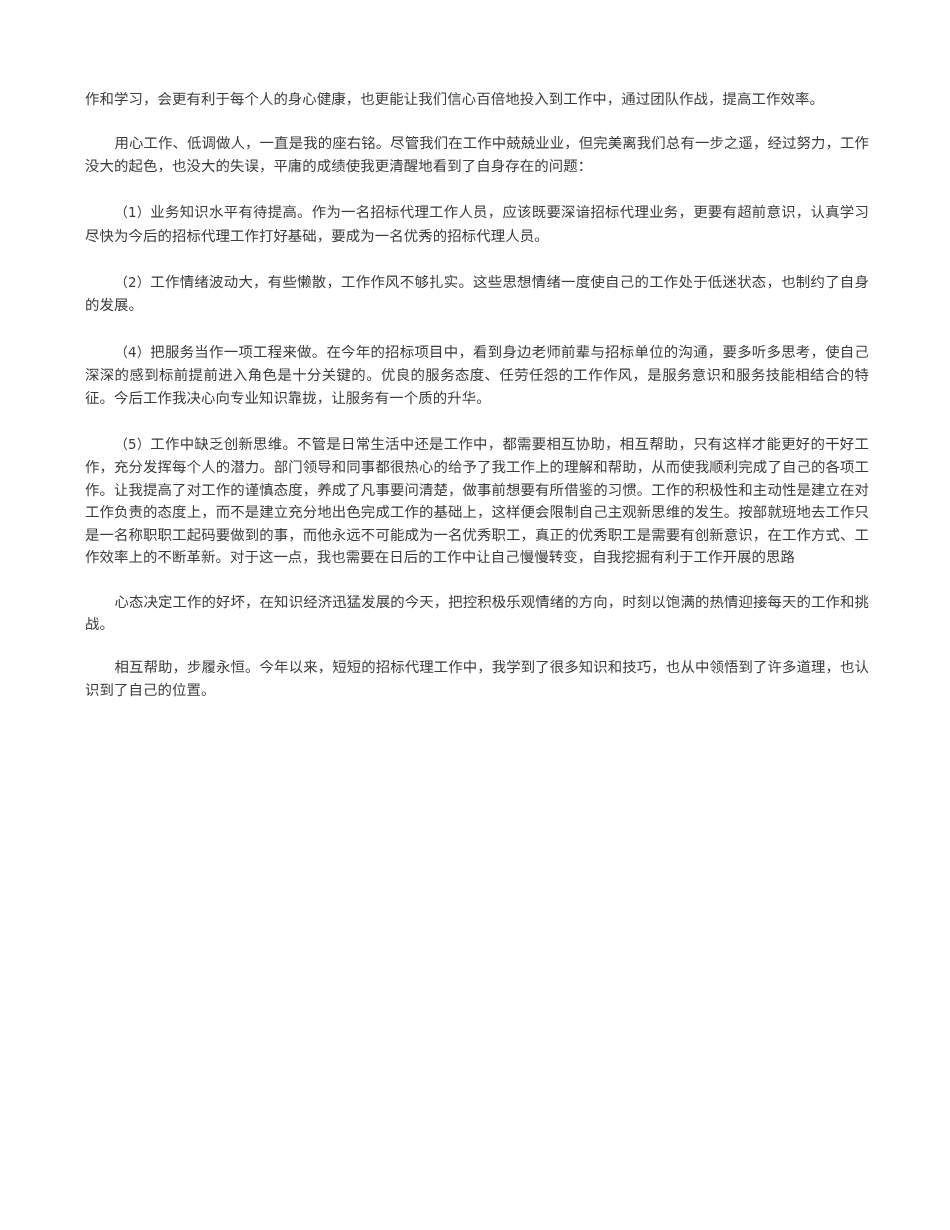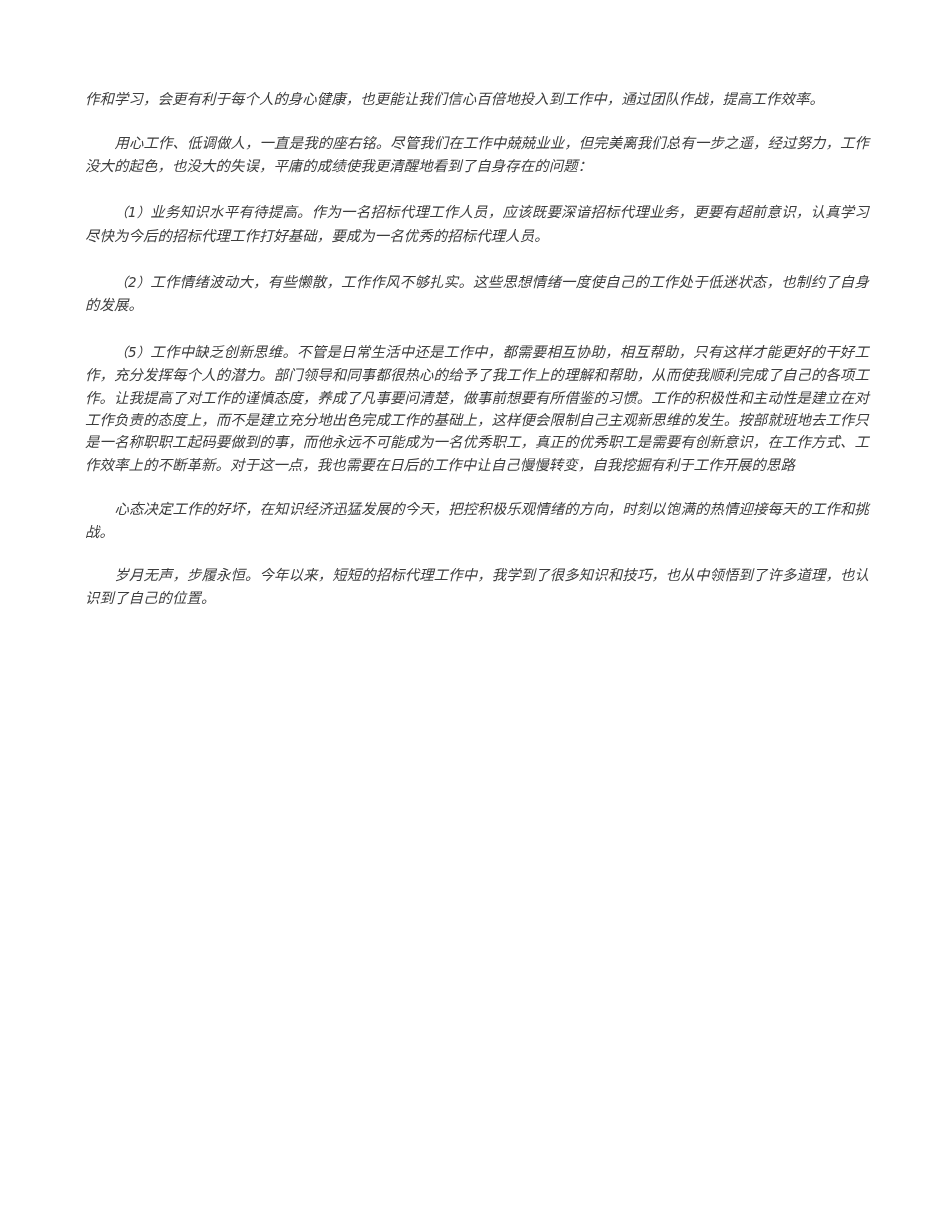--- a/index.html
+++ b/index.html
@@ -36,21 +36,20 @@
   
   .para {
     margin: 0;
     font-size: 14.4px;
     line-height: 22.4px;
     text-align: justify;
     text-justify: inter-ideograph;
     color: #3c3c3c;
     letter-spacing: 0.1px;
     word-break: break-all;
-    font-style: italic;
   }
 
   
   .para.cont {
     text-indent: 0;
   }
 
   
   .para.indent {
     text-indent: 2.05em;
@@ -83,30 +82,31 @@
 
     <div class="gap-lg"></div>
 
     <p class="para indent">用心工作、低调做人，一直是我的座右铭。尽管我们在工作中兢兢业业，但完美离我们总有一步之遥，经过努力，工作没大的起色，也没大的失误，平庸的成绩使我更清醒地看到了自身存在的问题：</p>
 
     <p class="para item"><span class="num">（1）</span><span>业务知识水平有待提高。作为一名招标代理工作人员，应该既要深谙招标代理业务，更要有超前意识，认真学习尽快为今后的招标代理工作打好基础，要成为一名优秀的招标代理人员。</span></p>
 
     <p class="para item"><span class="num">（2）</span><span>工作情绪波动大，有些懒散，工作作风不够扎实。这些思想情绪一度使自己的工作处于低迷状态，也制约了自身的发展。</span></p>
 
 
+    <p class="para item"><span class="num">（4）</span><span>把服务当作一项工程来做。在今年的招标项目中，看到身边老师前辈与招标单位的沟通，要多听多思考，使自己深深的感到标前提前进入角色是十分关键的。优良的服务态度、任劳任怨的工作作风，是服务意识和服务技能相结合的特征。今后工作我决心向专业知识靠拢，让服务有一个质的升华。</span></p>
 
     <p class="para item"><span class="num">（5）</span><span>工作中缺乏创新思维。不管是日常生活中还是工作中，都需要相互协助，相互帮助，只有这样才能更好的干好工作，充分发挥每个人的潜力。部门领导和同事都很热心的给予了我工作上的理解和帮助，从而使我顺利完成了自己的各项工作。让我提高了对工作的谨慎态度，养成了凡事要问清楚，做事前想要有所借鉴的习惯。工作的积极性和主动性是建立在对工作负责的态度上，而不是建立充分地出色完成工作的基础上，这样便会限制自己主观新思维的发生。按部就班地去工作只是一名称职职工起码要做到的事，而他永远不可能成为一名优秀职工，真正的优秀职工是需要有创新意识，在工作方式、工作效率上的不断革新。对于这一点，我也需要在日后的工作中让自己慢慢转变，自我挖掘有利于工作开展的思路</span></p>
 
     <div class="gap-lg"></div>
 
     <p class="para indent">心态决定工作的好坏，在知识经济迅猛发展的今天，把控积极乐观情绪的方向，时刻以饱满的热情迎接每天的工作和挑战。</p>
 
     <div class="gap-md"></div>
 
-    <p class="para indent">岁月无声，步履永恒。今年以来，短短的招标代理工作中，我学到了很多知识和技巧，也从中领悟到了许多道理，也认识到了自己的位置。</p>
+    <p class="para indent">相互帮助，步履永恒。今年以来，短短的招标代理工作中，我学到了很多知识和技巧，也从中领悟到了许多道理，也认识到了自己的位置。</p>
 
     <div class="gap-md"></div>
 
 
     <div class="gap-md"></div>
 
 
   </div>
 </div>
 

